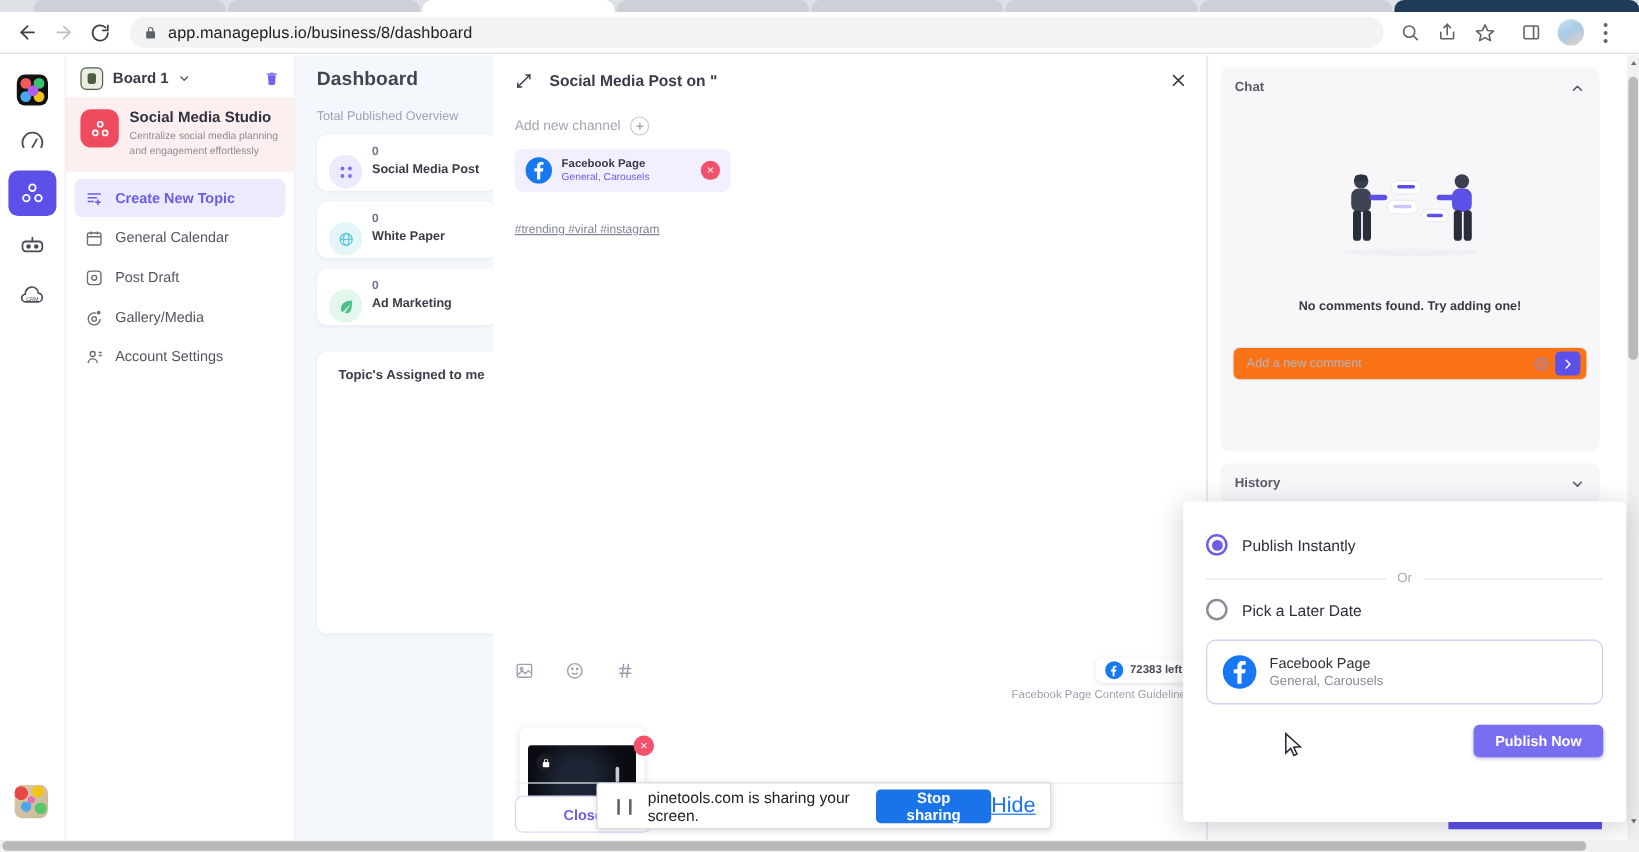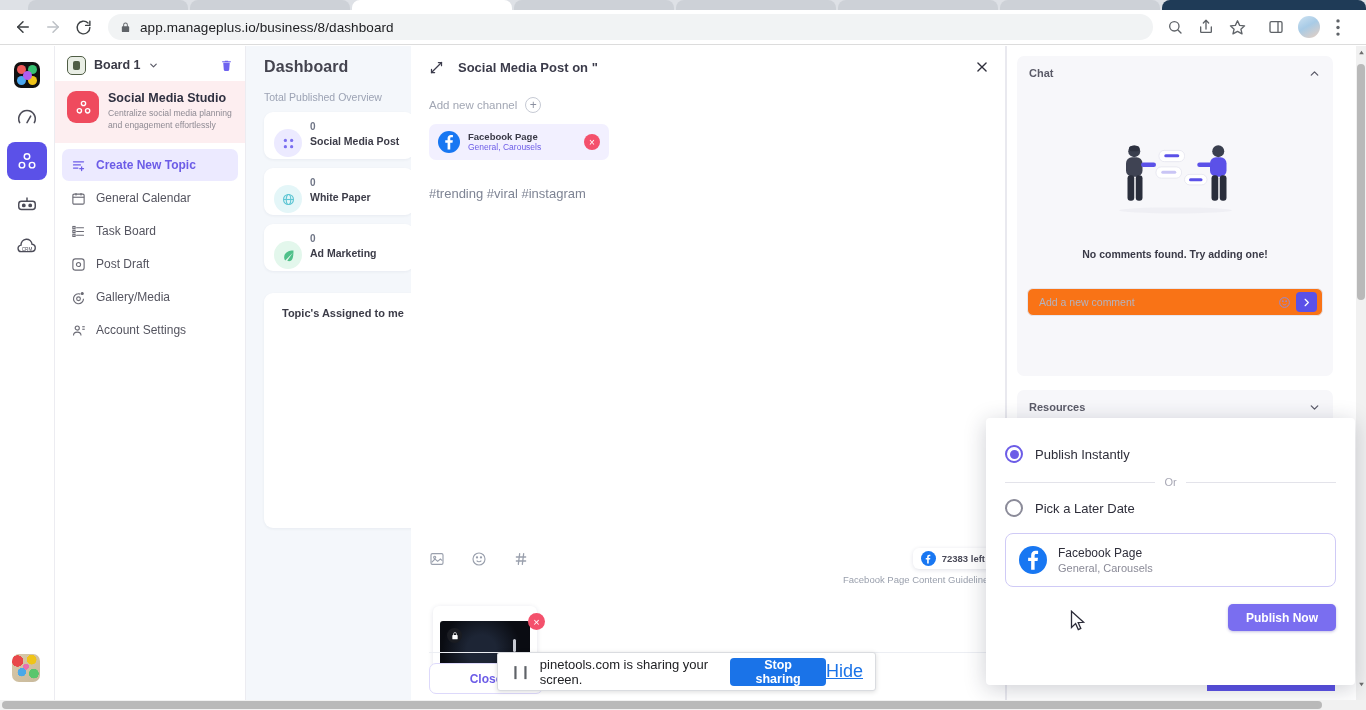--- a/index.html
+++ b/index.html
@@ -119,21 +119,21 @@
   .chan-chip { margin:11px 18px 0; width:180px; height:36px; background:#f2f0ff; border-radius:7px;
                display:flex; align-items:center; padding:0 9px; }
   .fb-circle { width:22px; height:22px; border-radius:50%; background:#1877f2; display:flex;
                align-items:center; justify-content:center; flex:0 0 auto; }
   .chan-txt { margin-left:8px; }
   .chan-n { font-size:9.5px; color:#3a3a48; font-weight:700; line-height:11px; }
   .chan-s { font-size:8.5px; color:#6c5ce7; line-height:11px; }
   .chan-x { margin-left:auto; width:16px; height:16px; border-radius:50%; background:#f4516c;
             color:#fff; display:flex; align-items:center; justify-content:center; font-size:10px;
             cursor:pointer; }
-  .ed-body { padding:26px 18px 0; font-size:13px; color:#7e8494; }
+  .ed-body { padding:26px 18px 0; font-size:10px; color:#7e8494;text-decoration:underline; }
   .ed-toolrow { position:absolute; left:18px; top:505px; display:flex; gap:26px; color:#9aa0ad; }
   .ed-toolrow > div { cursor:pointer; display:flex; }
   .ed-counter { position:absolute; right:14px; top:502px; display:flex; align-items:center;
                 gap:6px; background:#fff; border-radius:6px; padding:3px 8px;
                 box-shadow:0 1px 4px rgba(40,50,90,.14); }
   .ed-counter .fb-circle { width:15px; height:15px; }
   .ed-counter span { font-size:9.5px; color:#4a4a58; font-weight:700; }
   .ed-guide { position:absolute; right:14px; top:528px; font-size:9.5px; color:#9aa0ad; }
   .ed-media { position:absolute; left:22px; top:560px; width:104px; height:74px; background:#fff;
               border-radius:6px; box-shadow:0 1px 5px rgba(40,50,90,.13); }
@@ -395,33 +395,20 @@
               <rect x="3" y="5" width="18" height="16" rx="2"></rect>
                 <line x1="3" y1="10" x2="21" y2="10"></line>
               <line x1="8" y1="3" x2="8" y2="7"></line>
                 <line x1="16" y1="3" x2="16" y2="7"></line>
               </svg>
           </span>
           <span class="nav-label">General Calendar</span>
         </div>
         <div class="nav-item">
           <span class="nav-ico">
-            <svg width="15" height="15" viewBox="0 0 24 24" fill="none" stroke="currentColor" stroke-width="1.8" stroke-linecap="round">
-                <line x1="9" y1="6" x2="20" y2="6"></line>
-                <line x1="9" y1="12" x2="20" y2="12"></line>
-              <line x1="9" y1="18" x2="20" y2="18"></line>
-                <rect x="3" y="4" width="3.5" height="3.5"></rect>
-              <rect x="3" y="10.2" width="3.5" height="3.5"></rect>
-                <rect x="3" y="16.4" width="3.5" height="3.5"></rect>
-              </svg>
-          </span>
-          <span class="nav-label">Task Board</span>
-        </div>
-        <div class="nav-item">
-          <span class="nav-ico">
             <svg width="15" height="15" viewBox="0 0 24 24" fill="none" stroke="currentColor" stroke-width="1.8">
               <rect x="3" y="3" width="18" height="18" rx="4"></rect>
                 <circle cx="12" cy="12" r="3.3"></circle>
               </svg>
           </span>
           <span class="nav-label">Post Draft</span>
         </div>
         <div class="nav-item">
           <span class="nav-ico">
             <svg width="15" height="15" viewBox="0 0 24 24" fill="none" stroke="currentColor" stroke-width="1.8">
@@ -629,20 +616,30 @@
               </svg>
           </span>
           <span class="cb-send">
             <svg width="11" height="11" viewBox="0 0 24 24" fill="none" stroke="#fff" stroke-width="2.6" stroke-linecap="round" stroke-linejoin="round">
                 <polyline points="9 5 16 12 9 19"></polyline>
               </svg>
           </span>
         </div>
       </div>
 
+      <div class="sect" style="margin-top:10px;">
+        <div class="sect-head">
+          <span class="sect-title">History</span>
+          <span class="sect-chev">
+            <svg width="13" height="13" viewBox="0 0 24 24" fill="none" stroke="currentColor" stroke-width="2.4" stroke-linecap="round" stroke-linejoin="round">
+                <polyline points="6 9 12 15 18 9"></polyline>
+              </svg>
+          </span>
+        </div>
+      </div>
 
       <div class="sect" style="margin-top:14px;">
         <div class="sect-head">
           <span class="sect-title">Resources</span>
           <span class="sect-chev">
             <svg width="13" height="13" viewBox="0 0 24 24" fill="none" stroke="currentColor" stroke-width="2.4" stroke-linecap="round" stroke-linejoin="round">
                 <polyline points="6 9 12 15 18 9"></polyline>
               </svg>
           </span>
         </div>

